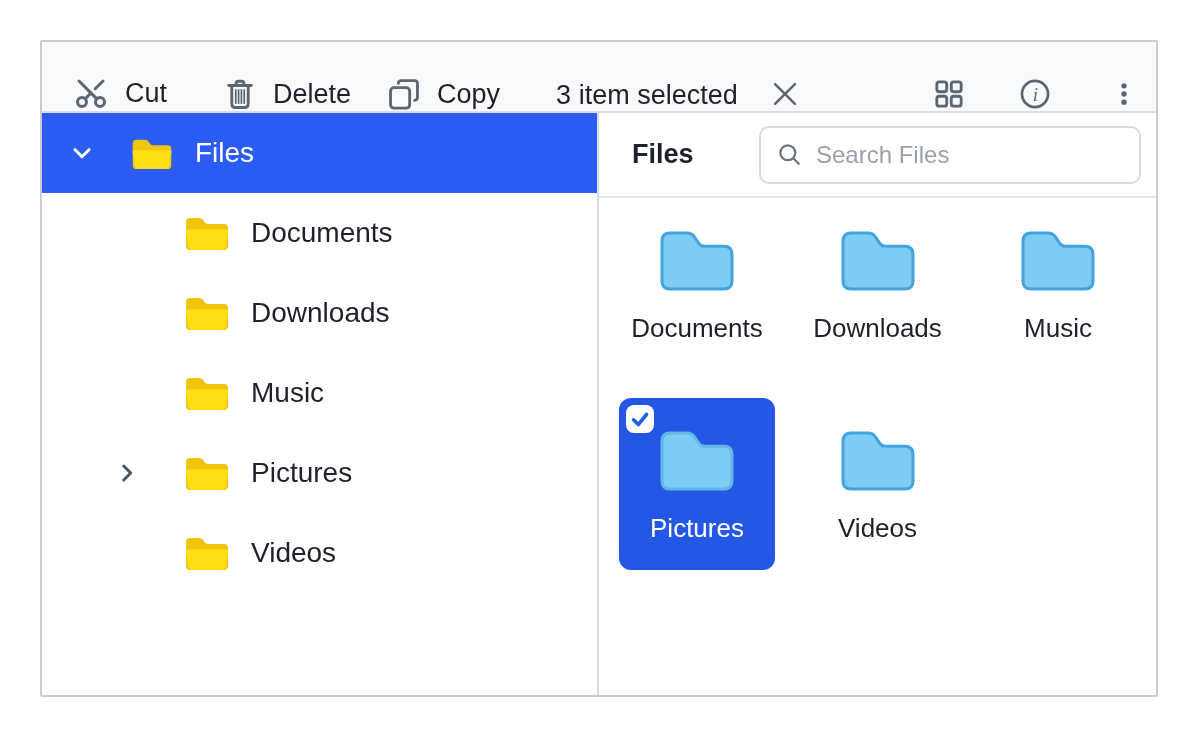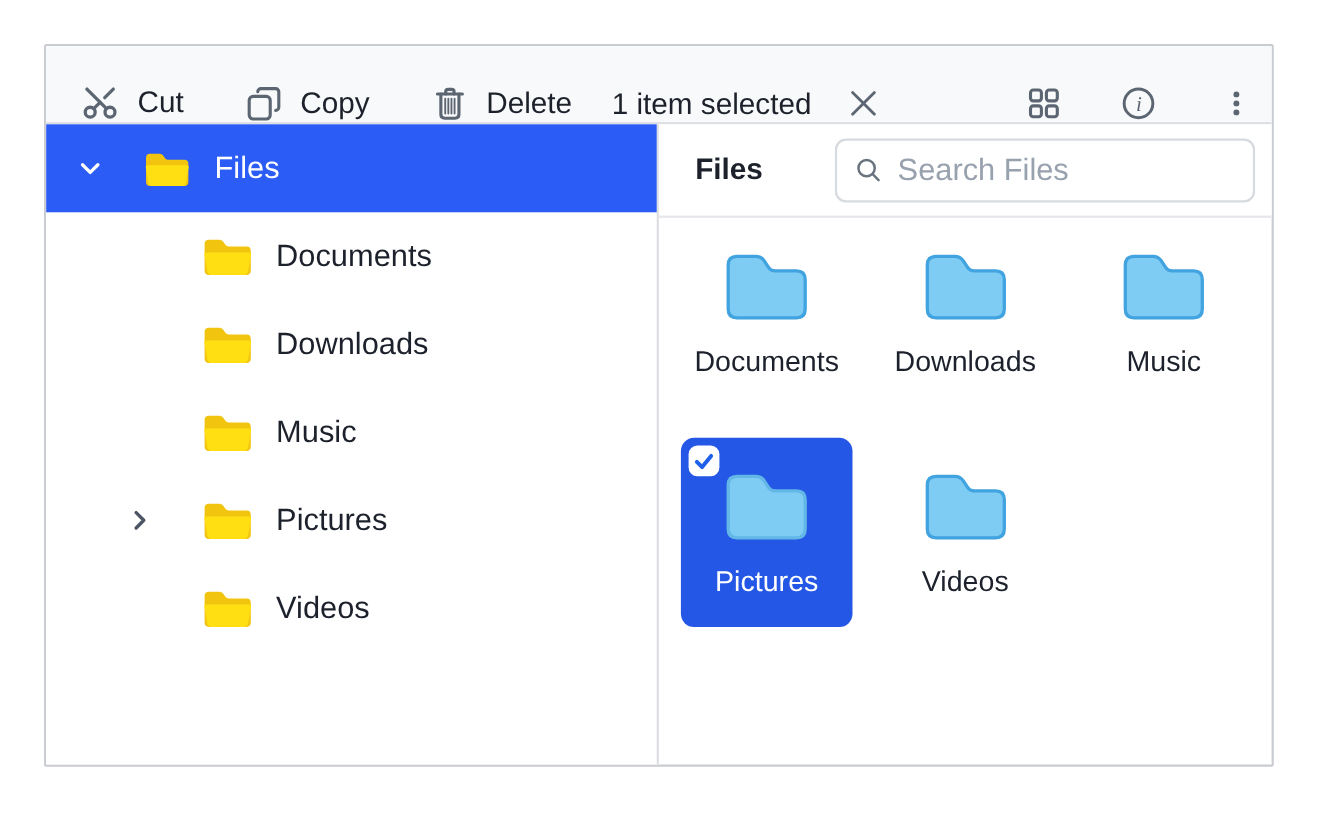--- a/index.html
+++ b/index.html
@@ -41,21 +41,21 @@
 
   
   .panel-header { height:85px; flex:none; display:flex; align-items:center;
     border-bottom:2px solid #e4e6ea; padding:0 15px 0 33px; background:#fff; }
   .panel-title { font-size:27px; font-weight:700; }
   .searchbox { margin-left:auto; width:382px; height:58px; background:#fff;
     border:2px solid #d7dade; border-radius:10px; display:flex; align-items:center;
     padding:0 15px; }
   .searchbox .s-icon { color:#6a7380; flex:none; margin-right:13px; }
   .searchbox input { flex:1; min-width:0; border:none; outline:none; background:transparent;
-    font-size:28px; color:#1c212b; font-family:inherit; }
+    font-size:24px; color:#1c212b; font-family:inherit; }
   .searchbox input::placeholder { color:#98a1ae; opacity:1; }
 
   
   .content { flex:1; overflow:hidden; padding:0 20px; }
   .grid { display:grid; grid-template-columns:repeat(3,156px); justify-content:space-between;
     row-gap:28px; }
   .tile { position:relative; width:156px; height:172px; border-radius:12px;
     display:flex; flex-direction:column; align-items:center; padding-top:30px; }
   .tile .f-blue { width:82px; height:66px; color:#41a3df; }
   .tile .label { margin-top:19px; font-size:26px; color:#1c212b; max-width:150px;
@@ -154,34 +154,34 @@
 
 <div class="window">
 
   <div class="toolbar">
     <button class="tool-btn">
       <svg class="tool-icon" width="36" height="36">
           <use href="#sym-scissors"></use>
         </svg>
       <span>Cut</span>
     </button>
+    <button class="tool-btn" style="margin-right:36px">
+      <svg class="tool-icon" width="34" height="34">
+          <use href="#sym-trash"></use>
+        </svg>
+      <span>Delete</span>
+    </button>
     <button class="tool-btn">
       <svg class="tool-icon" width="34" height="34">
           <use href="#sym-copy"></use>
         </svg>
       <span>Copy</span>
     </button>
-    <button class="tool-btn" style="margin-right:36px">
-      <svg class="tool-icon" width="34" height="34">
-          <use href="#sym-trash"></use>
-        </svg>
-      <span>Delete</span>
-    </button>
-
-    <span class="status">1 item selected</span>
+
+    <span class="status">3 item selected</span>
 
     <button class="icon-btn">
       <svg width="34" height="34">
         <use href="#sym-close"></use>
         </svg>
     </button>
 
     <span class="spacer"></span>
 
     <button class="icon-btn">

